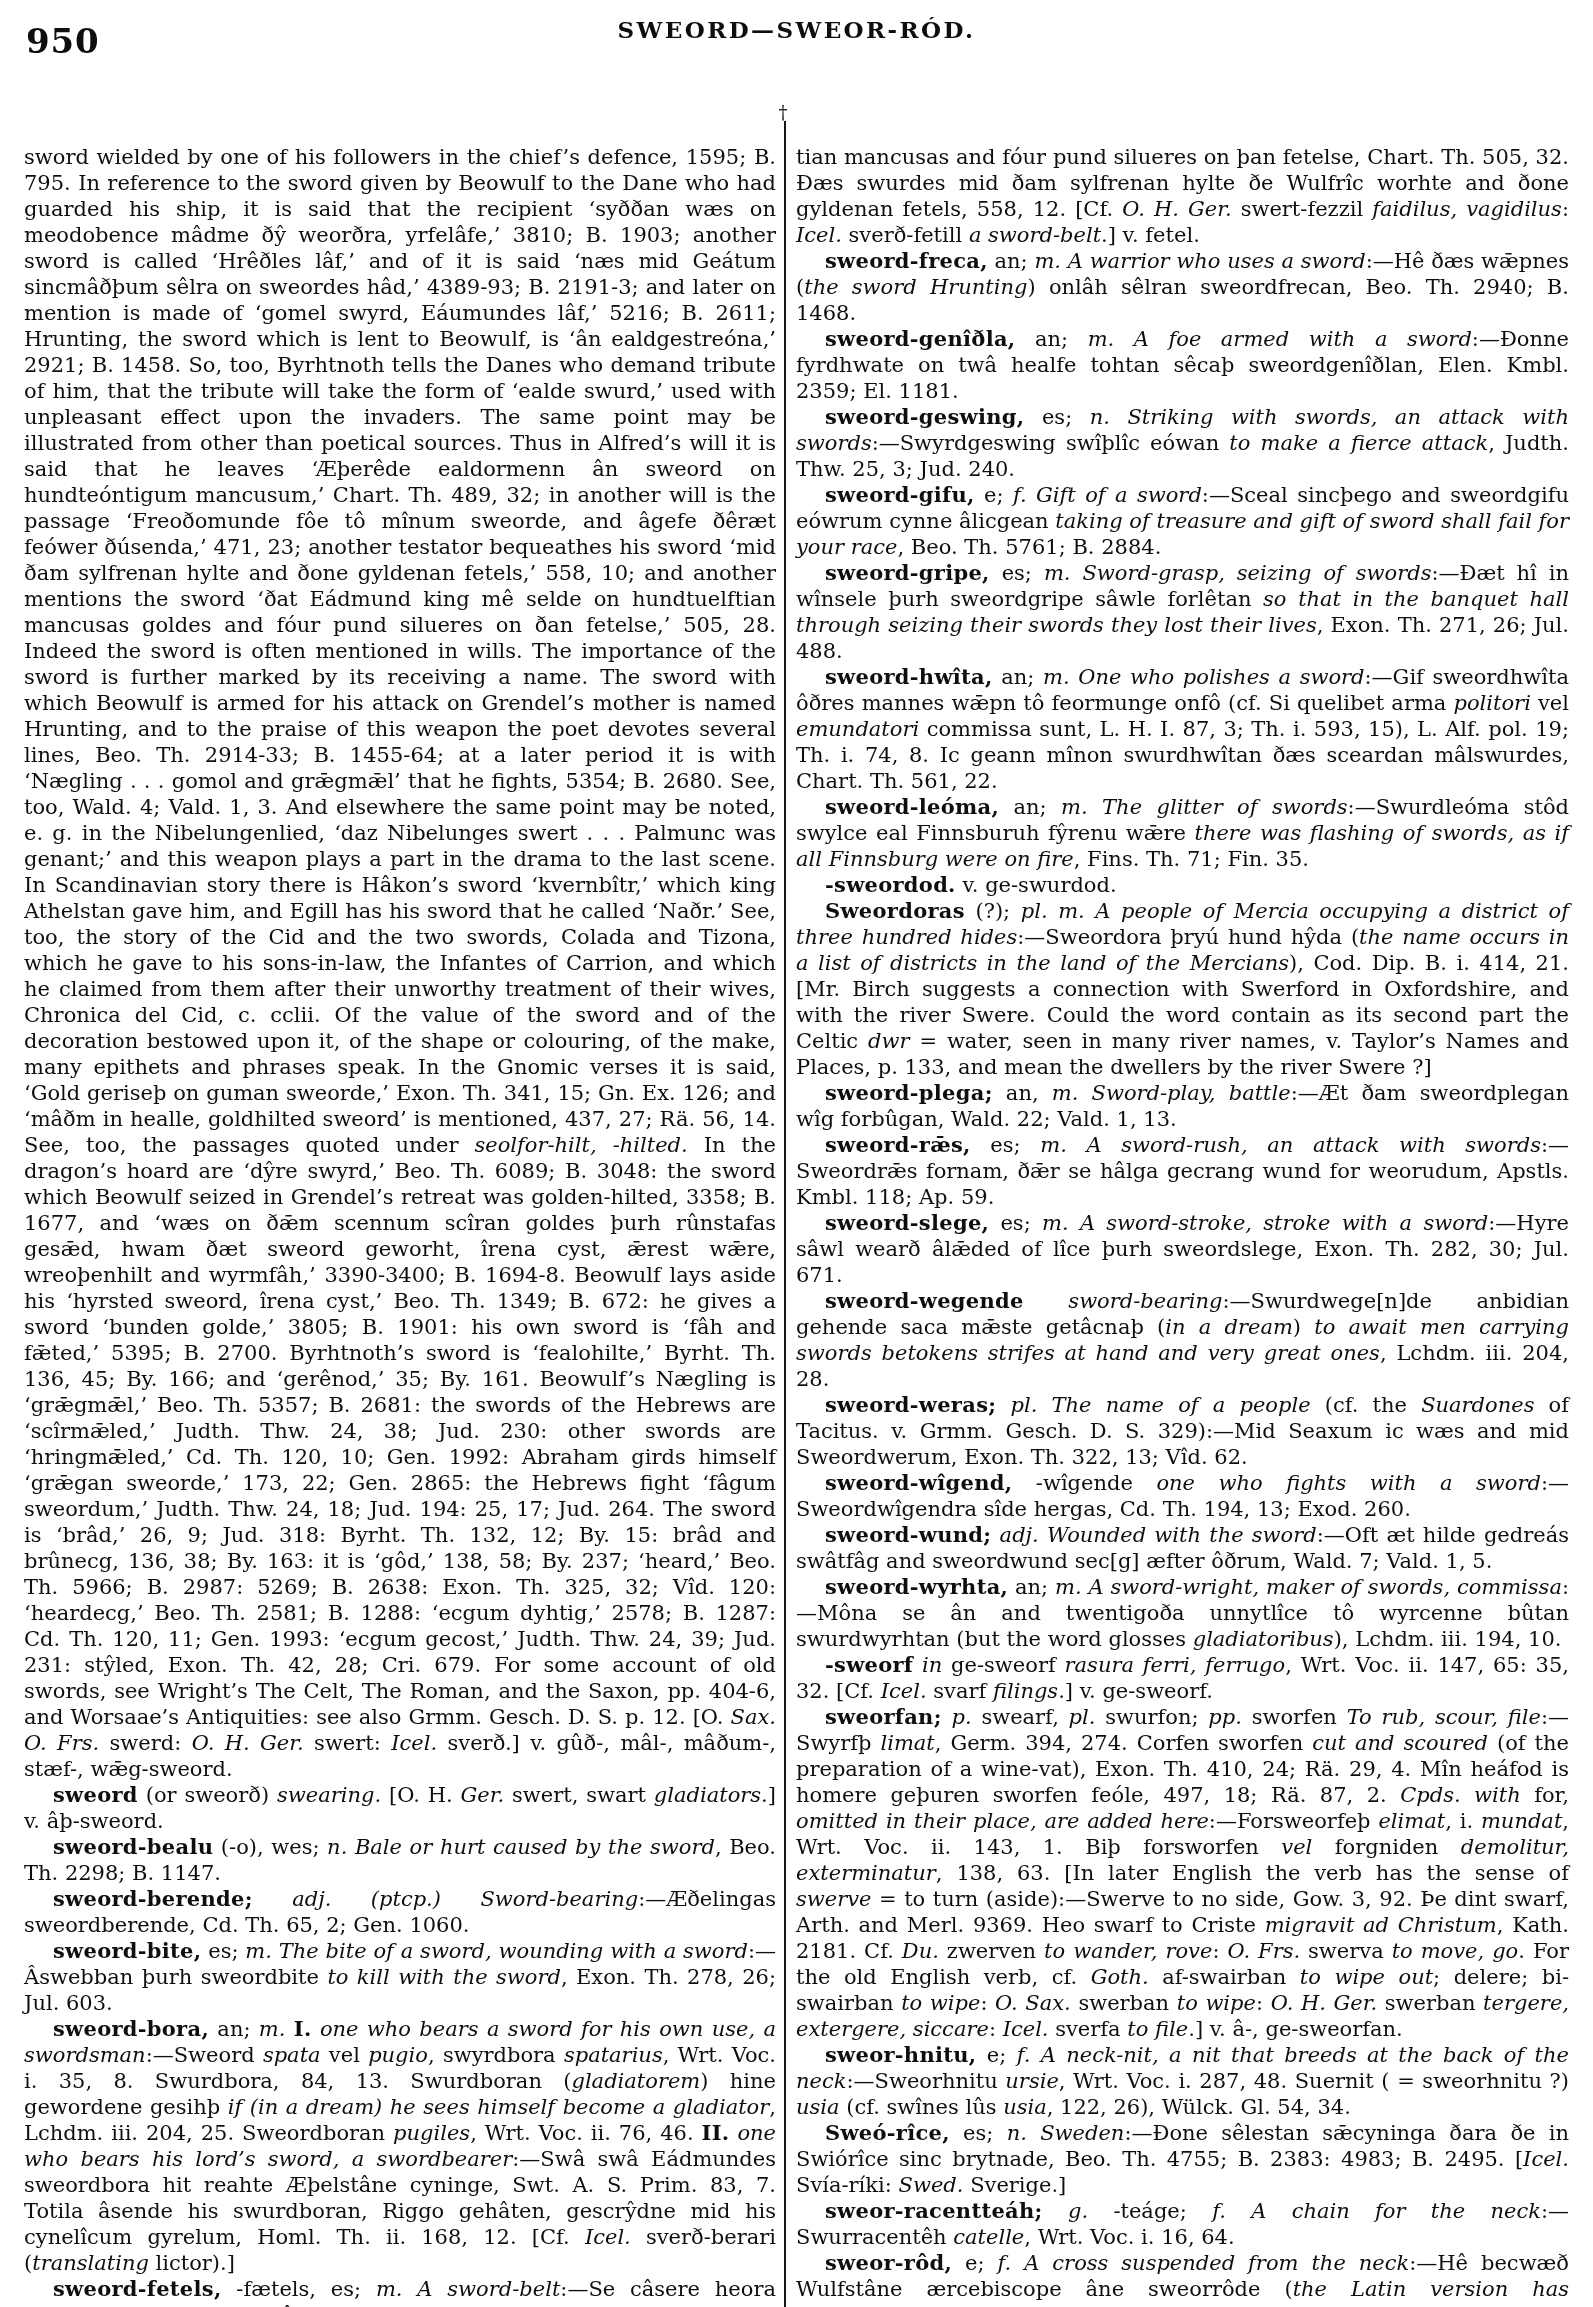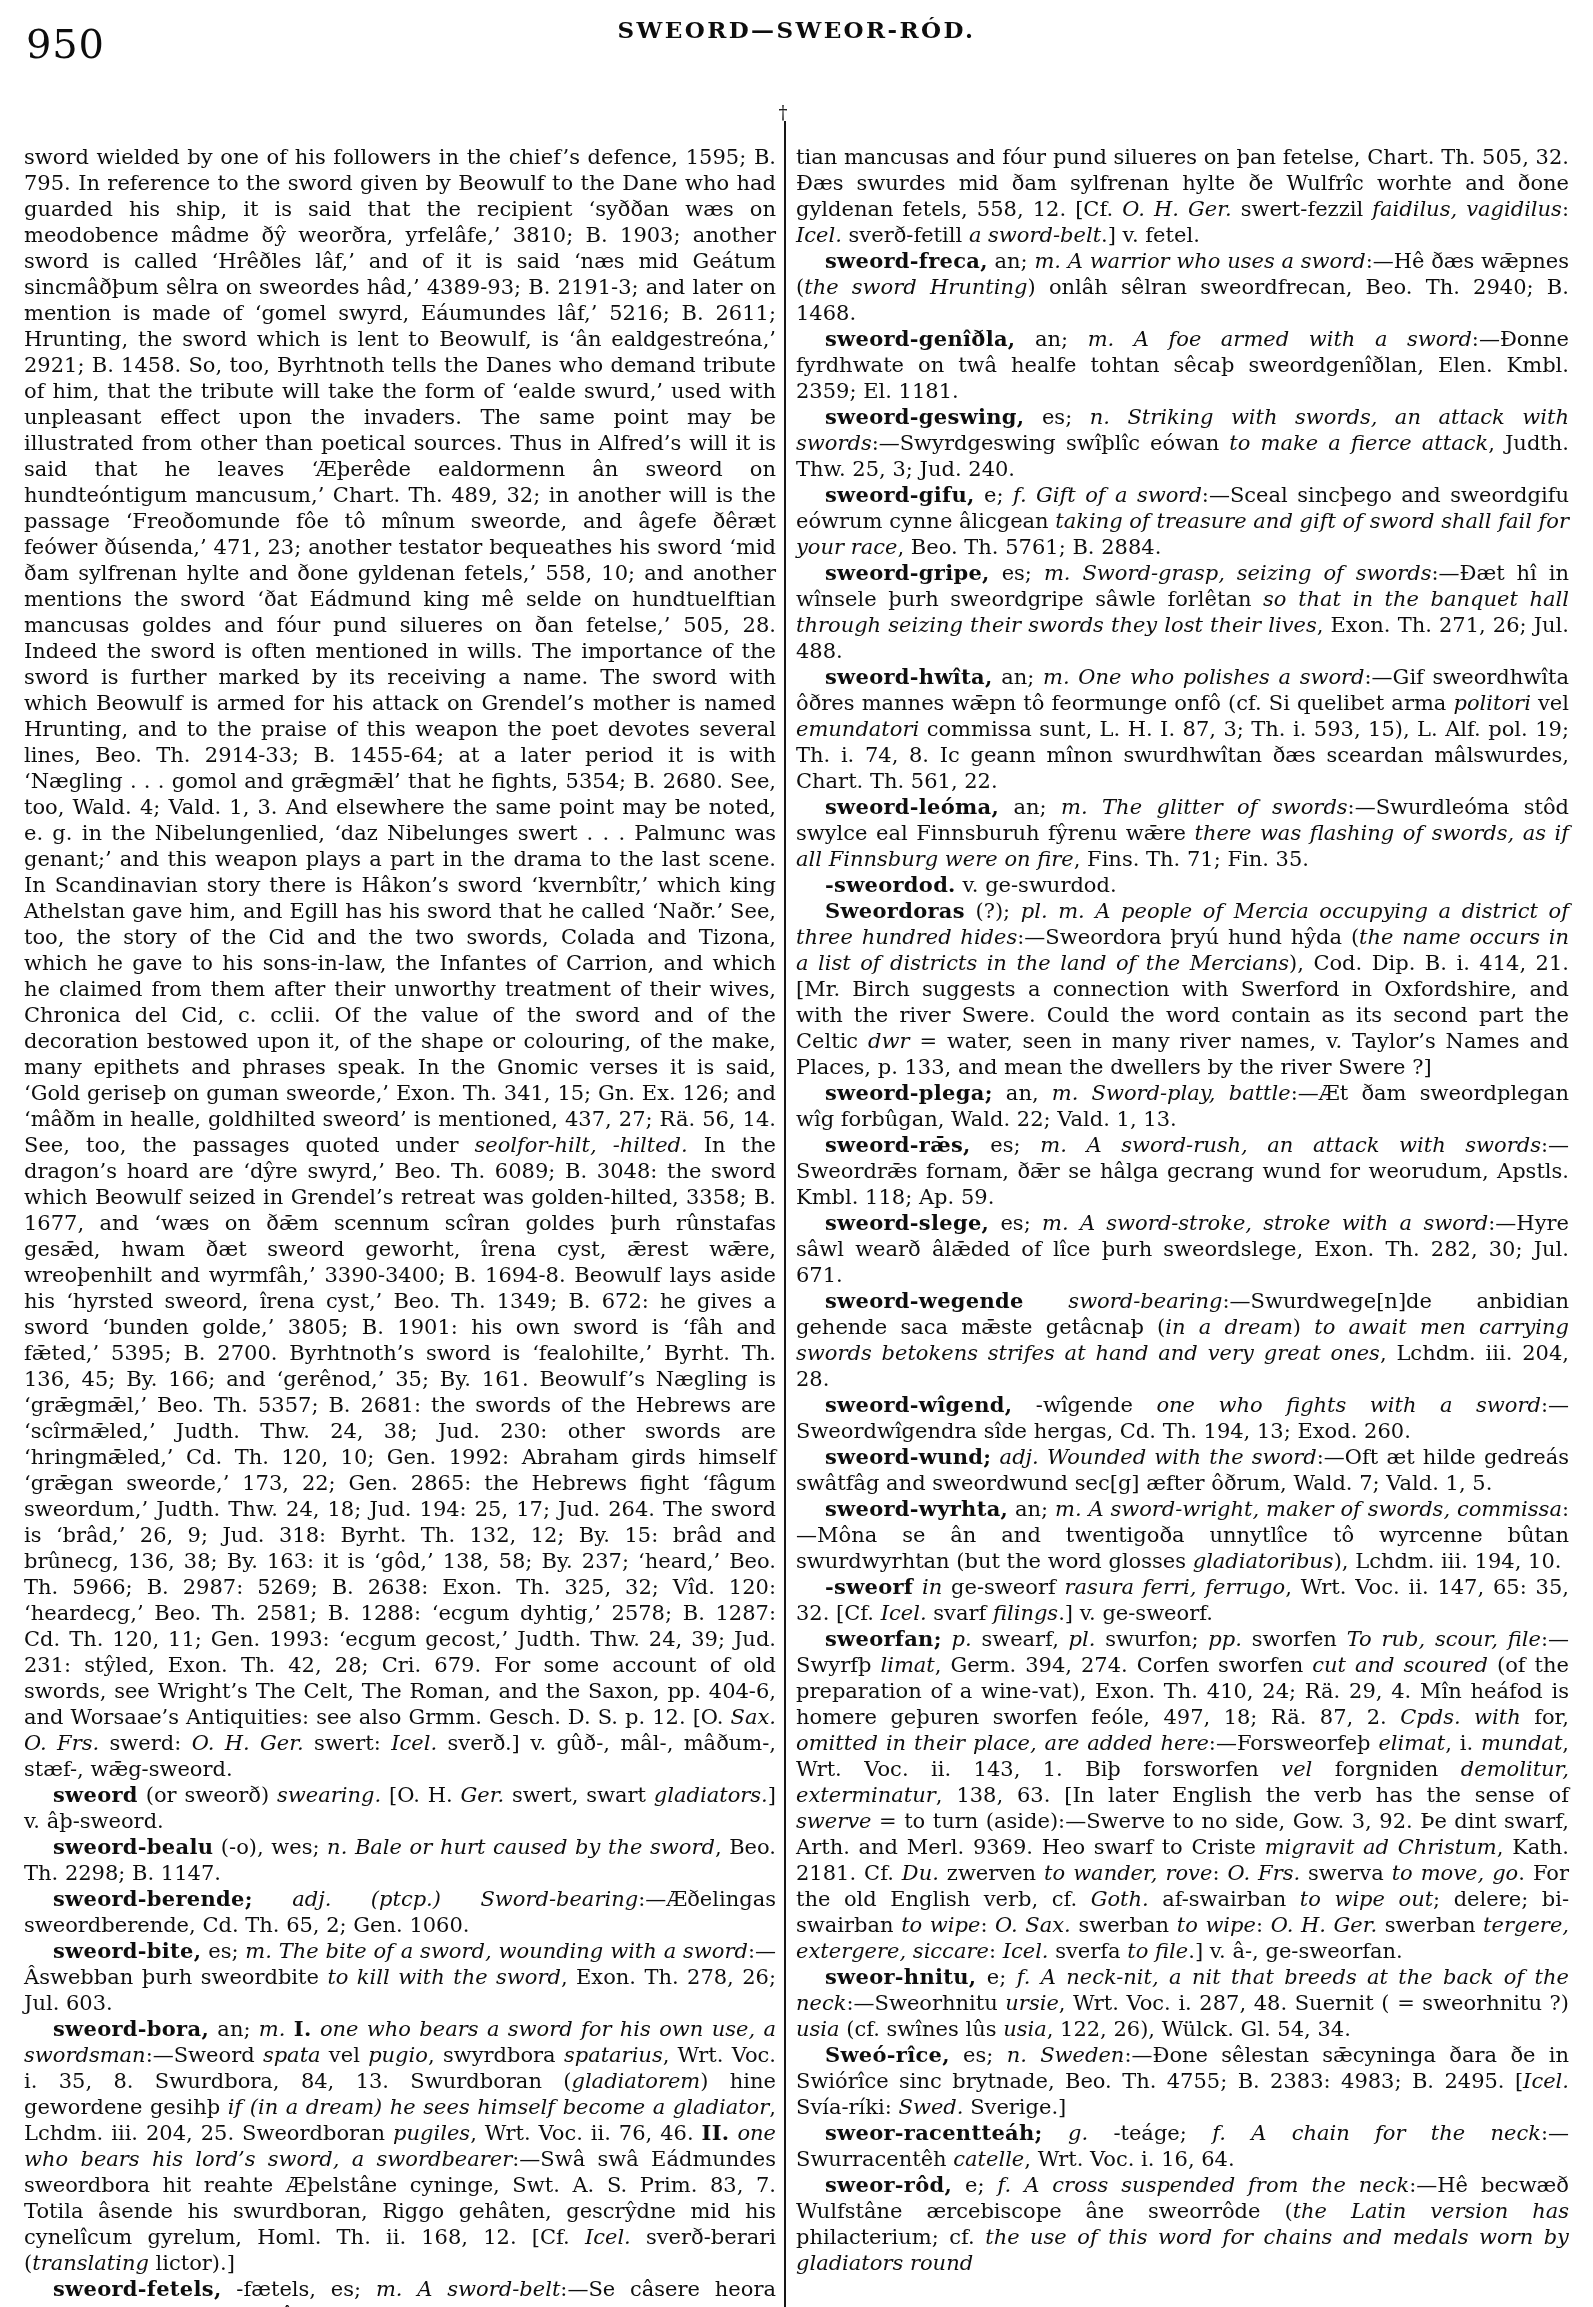--- a/index.html
+++ b/index.html
@@ -8,21 +8,21 @@
     width:1593px; height:2307px;
     margin:0 auto;
     background:#ffffff;
     color:#0e0e0e;
     font-family:"DejaVu Serif","Liberation Serif",serif;
     overflow:hidden;
   }
   .header { position:absolute; top:11.3px; left:0; width:100%; height:56px; }
   .pageno {
     position:absolute; left:26px; top:9.7px;
-    font-size:40px; font-weight:normal; letter-spacing:0.8px;
+    font-size:34px; font-weight:bold; letter-spacing:0.8px;
   }
   .title {
     text-align:center;
     font-size:23px; letter-spacing:2.4px; font-weight:bold;
     padding-top:4.8px;
   }
   .body {
     position:absolute; top:144px; left:24px;
     display:flex; align-items:stretch;
   }
@@ -77,20 +77,21 @@
         <p class="entry"><span class="seg-b">sweord-gifu,</span><span> e; </span><span class="seg-i">f. Gift of a sword</span><span>:—Sceal sincþego and sweordgifu eówrum cynne âlicgean </span><span class="seg-i">taking of treasure and gift of sword shall fail for your race</span><span>, Beo. Th. 5761; B. 2884.</span></p>
         <p class="entry"><span class="seg-b">sweord-gripe,</span><span> es; </span><span class="seg-i">m. Sword-grasp, seizing of swords</span><span>:—Ðæt hî in wînsele þurh sweordgripe sâwle forlêtan </span><span class="seg-i">so that in the banquet hall through seizing their swords they lost their lives</span><span>, Exon. Th. 271, 26; Jul. 488.</span></p>
         <p class="entry"><span class="seg-b">sweord-hwîta,</span><span> an; </span><span class="seg-i">m. One who polishes a sword</span><span>:—Gif sweordhwîta ôðres mannes wǣpn tô feormunge onfô (cf. Si quelibet arma </span><span class="seg-i">politori</span><span> vel </span><span class="seg-i">emundatori</span><span> commissa sunt, L. H. I. 87, 3; Th. i. 593, 15), L. Alf. pol. 19; Th. i. 74, 8.  Ic geann mînon swurdhwîtan ðæs sceardan mâlswurdes, Chart. Th. 561, 22.</span></p>
         <p class="entry"><span class="seg-b">sweord-leóma,</span><span> an; </span><span class="seg-i">m. The glitter of swords</span><span>:—Swurdleóma stôd swylce eal Finnsburuh fŷrenu wǣre </span><span class="seg-i">there was flashing of swords, as if all Finnsburg were on fire</span><span>, Fins. Th. 71; Fin. 35.</span></p>
         <p class="entry"><span class="seg-b">-sweordod.</span><span>  v. ge-swurdod.</span></p>
         <p class="entry"><span class="seg-b">Sweordoras</span><span> (?); </span><span class="seg-i">pl. m. A people of Mercia occupying a district of three hundred hides</span><span>:—Sweordora þryú hund hŷda (</span><span class="seg-i">the name occurs in a list of districts in the land of the Mercians</span><span>), Cod. Dip. B. i. 414, 21.  [Mr. Birch suggests a connection with Swerford in Oxfordshire, and with the river Swere.  Could the word contain as its second part the Celtic </span><span class="seg-i">dwr</span><span> = water, seen in many river names, v. Taylor’s Names and Places, p. 133, and mean the dwellers by the river Swere ?]</span></p>
         <p class="entry"><span class="seg-b">sweord-plega;</span><span> an, </span><span class="seg-i">m. Sword-play, battle</span><span>:—Æt ðam sweordplegan wîg forbûgan, Wald. 22; Vald. 1, 13.</span></p>
         <p class="entry"><span class="seg-b">sweord-rǣs,</span><span> es; </span><span class="seg-i">m. A sword-rush, an attack with swords</span><span>:—Sweordrǣs fornam, ðǣr se hâlga gecrang wund for weorudum, Apstls. Kmbl. 118; Ap. 59.</span></p>
         <p class="entry"><span class="seg-b">sweord-slege,</span><span> es; </span><span class="seg-i">m. A sword-stroke, stroke with a sword</span><span>:—Hyre sâwl wearð âlǣded of lîce þurh sweordslege, Exon. Th. 282, 30; Jul. 671.</span></p>
         <p class="entry"><span class="seg-b">sweord-wegende</span><span> </span><span class="seg-i">sword-bearing</span><span>:—Swurdwege[n]de anbidian gehende saca mǣste getâcnaþ (</span><span class="seg-i">in a dream</span><span>) </span><span class="seg-i">to await men carrying swords betokens strifes at hand and very great ones</span><span>, Lchdm. iii. 204, 28.</span></p>
+        <p class="entry"><span class="seg-b">sweord-weras;</span><span> </span><span class="seg-i">pl. The name of a people</span><span> (cf. the </span><span class="seg-i">Suardones</span><span> of Tacitus. v. Grmm. Gesch. D. S. 329):—Mid Seaxum ic wæs and mid Sweordwerum, Exon. Th. 322, 13; Vîd. 62.</span></p>
         <p class="entry"><span class="seg-b">sweord-wîgend,</span><span> -wîgende </span><span class="seg-i">one who fights with a sword</span><span>:—Sweordwîgendra sîde hergas, Cd. Th. 194, 13; Exod. 260.</span></p>
         <p class="entry"><span class="seg-b">sweord-wund;</span><span> </span><span class="seg-i">adj. Wounded with the sword</span><span>:—Oft æt hilde gedreás swâtfâg and sweordwund sec[g] æfter ôðrum, Wald. 7; Vald. 1, 5.</span></p>
         <p class="entry"><span class="seg-b">sweord-wyrhta,</span><span> an; </span><span class="seg-i">m. A sword-wright, maker of swords, commissa</span><span>:—Môna se ân and twentigoða unnytlîce tô wyrcenne bûtan swurdwyrhtan (but the word glosses </span><span class="seg-i">gladiatoribus</span><span>), Lchdm. iii. 194, 10.</span></p>
         <p class="entry"><span class="seg-b">-sweorf</span><span> </span><span class="seg-i">in</span><span> ge-sweorf </span><span class="seg-i">rasura ferri, ferrugo</span><span>, Wrt. Voc. ii. 147, 65: 35, 32.  [Cf. </span><span class="seg-i">Icel.</span><span> svarf </span><span class="seg-i">filings</span><span>.]  v. ge-sweorf.</span></p>
         <p class="entry"><span class="seg-b">sweorfan;</span><span> </span><span class="seg-i">p.</span><span> swearf, </span><span class="seg-i">pl.</span><span> swurfon; </span><span class="seg-i">pp.</span><span> sworfen </span><span class="seg-i">To rub, scour, file</span><span>:—Swyrfþ </span><span class="seg-i">limat</span><span>, Germ. 394, 274.  Corfen sworfen </span><span class="seg-i">cut and scoured</span><span> (of the preparation of a wine-vat), Exon. Th. 410, 24; Rä. 29, 4.  Mîn heáfod is homere geþuren sworfen feóle, 497, 18; Rä. 87, 2.  </span><span class="seg-i">Cpds. with</span><span> for, </span><span class="seg-i">omitted in their place, are added here</span><span>:—Forsweorfeþ </span><span class="seg-i">elimat</span><span>, i. </span><span class="seg-i">mundat</span><span>, Wrt. Voc. ii. 143, 1.  Biþ forsworfen </span><span class="seg-i">vel</span><span> forgniden </span><span class="seg-i">demolitur, exterminatur</span><span>, 138, 63.  [In later English the verb has the sense of </span><span class="seg-i">swerve</span><span> = to turn (aside):—Swerve to no side, Gow. 3, 92.  Þe dint swarf, Arth. and Merl. 9369.  Heo swarf to Criste </span><span class="seg-i">migravit ad Christum</span><span>, Kath. 2181.  Cf. </span><span class="seg-i">Du.</span><span> zwerven </span><span class="seg-i">to wander, rove</span><span>: </span><span class="seg-i">O. Frs.</span><span> swerva </span><span class="seg-i">to move, go</span><span>.  For the old English verb, cf. </span><span class="seg-i">Goth.</span><span> af-swairban </span><span class="seg-i">to wipe out</span><span>; delere; bi-swairban </span><span class="seg-i">to wipe</span><span>: </span><span class="seg-i">O. Sax.</span><span> swerban </span><span class="seg-i">to wipe</span><span>: </span><span class="seg-i">O. H. Ger.</span><span> swerban </span><span class="seg-i">tergere, extergere, siccare</span><span>: </span><span class="seg-i">Icel.</span><span> sverfa </span><span class="seg-i">to file</span><span>.]  v. â-, ge-sweorfan.</span></p>
         <p class="entry"><span class="seg-b">sweor-hnitu,</span><span> e; </span><span class="seg-i">f. A neck-nit, a nit that breeds at the back of the neck</span><span>:—Sweorhnitu </span><span class="seg-i">ursie</span><span>, Wrt. Voc. i. 287, 48.  Suernit ( = sweorhnitu ?) </span><span class="seg-i">usia</span><span> (cf. swînes lûs </span><span class="seg-i">usia</span><span>, 122, 26), Wülck. Gl. 54, 34.</span></p>
         <p class="entry"><span class="seg-b">Sweó-rîce,</span><span> es; </span><span class="seg-i">n. Sweden</span><span>:—Ðone sêlestan sǣcyninga ðara ðe in Swiórîce sinc brytnade, Beo. Th. 4755; B. 2383: 4983; B. 2495.  [</span><span class="seg-i">Icel.</span><span> Svía-ríki: </span><span class="seg-i">Swed.</span><span> Sverige.]</span></p>
         <p class="entry"><span class="seg-b">sweor-racentteáh;</span><span> </span><span class="seg-i">g.</span><span> -teáge; </span><span class="seg-i">f. A chain for the neck</span><span>:—Swurracentêh </span><span class="seg-i">catelle</span><span>, Wrt. Voc. i. 16, 64.</span></p>
         <p class="entry"><span class="seg-b">sweor-rôd,</span><span> e; </span><span class="seg-i">f. A cross suspended from the neck</span><span>:—Hê becwæð Wulfstâne ærcebiscope âne sweorrôde (</span><span class="seg-i">the Latin version has</span><span> philacterium; cf. </span><span class="seg-i">the use of this word for chains and medals worn by gladiators round</span></p>
       </div>

